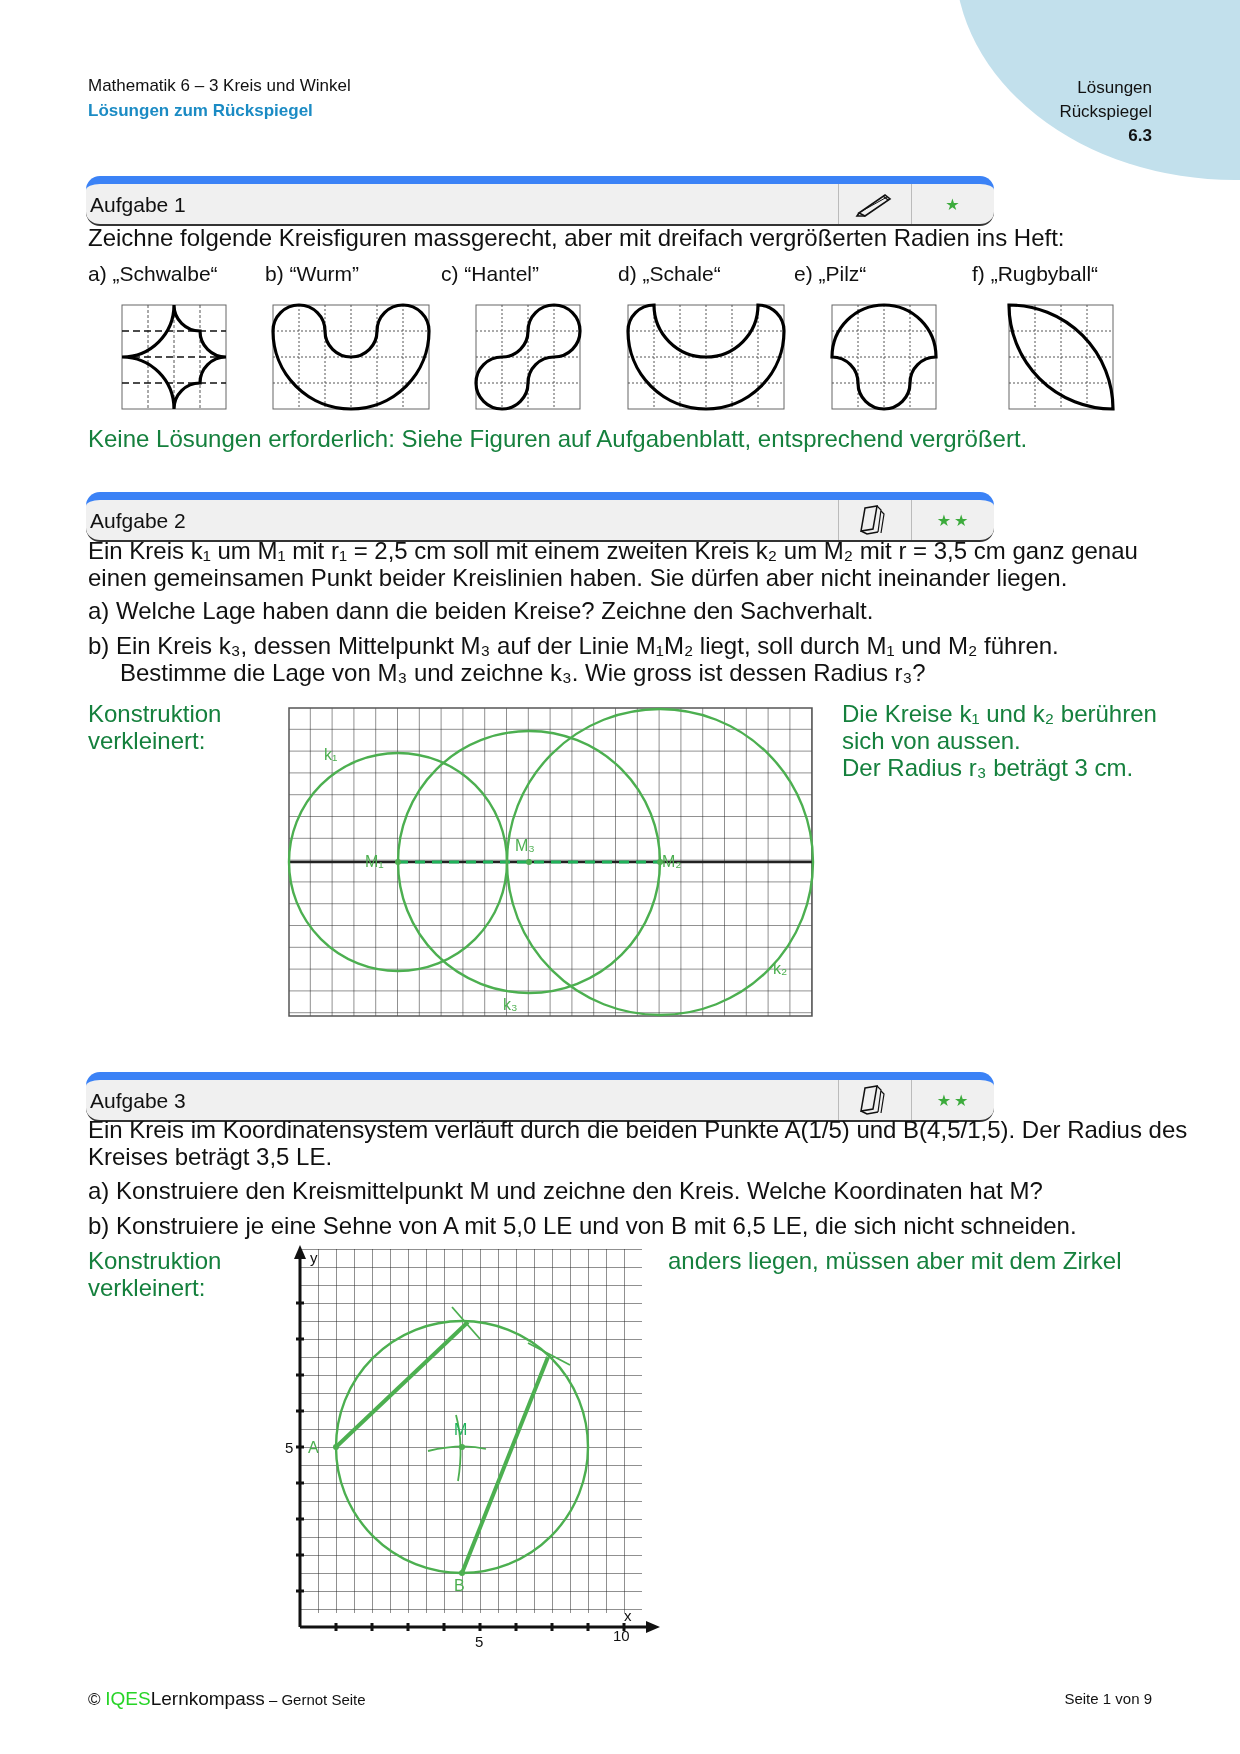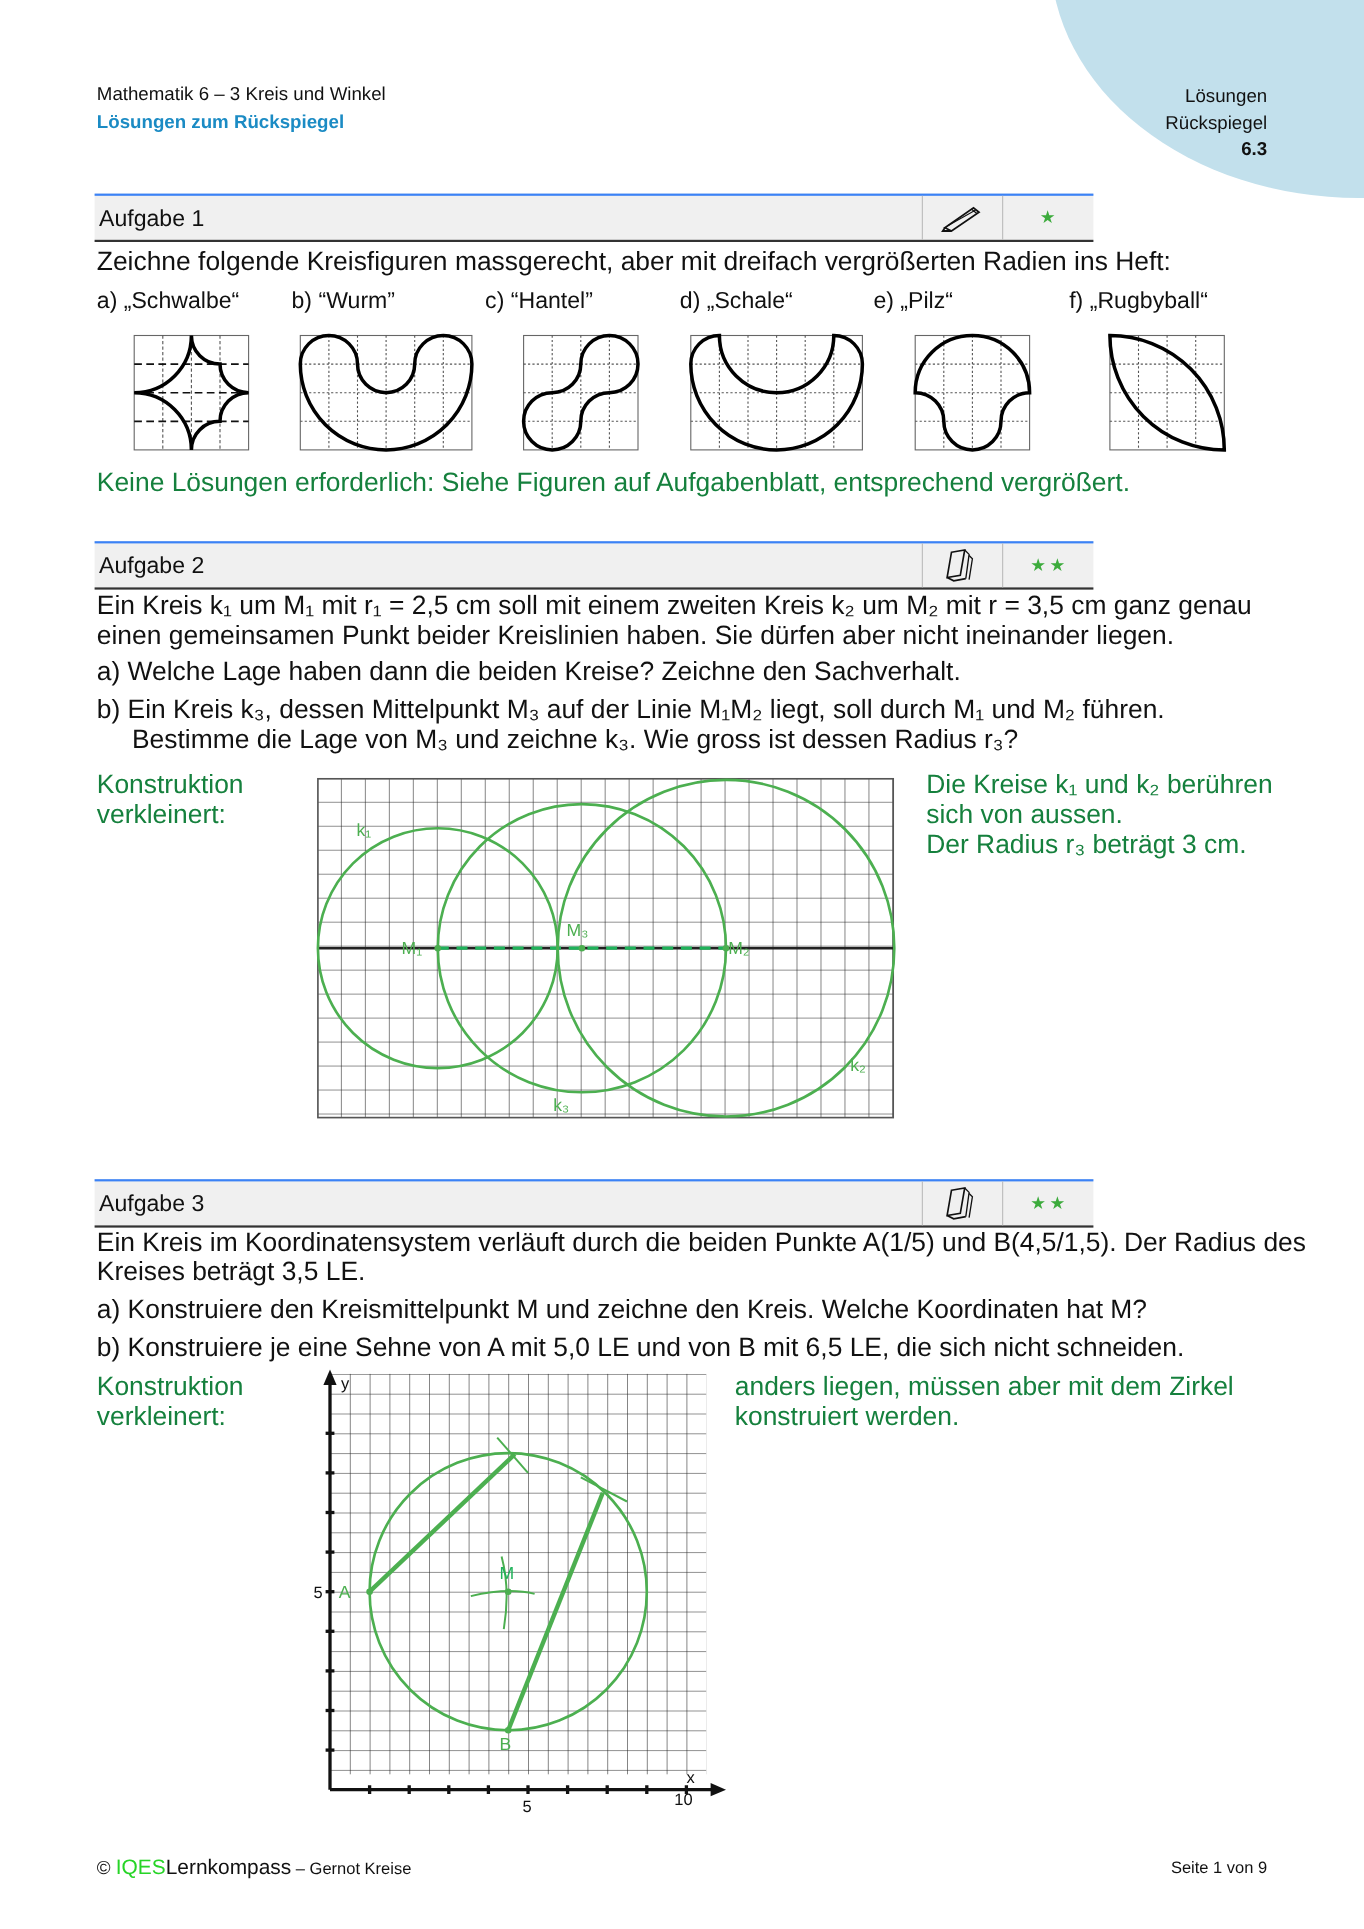--- a/index.html
+++ b/index.html
@@ -3,21 +3,21 @@
 <meta charset="utf-8">
 <style>
   html, body { margin:0; padding:0; }
   body { width:1240px; height:1754px; position:relative; background:#fff; font-family:"Liberation Sans", sans-serif; color:#111; overflow:hidden; }
   .abs { position:absolute; }
   .blob { position:absolute; left:955px; top:-260px; width:560px; height:440px; background:#c2e0ec; border-radius:50%; }
   .hdr-title { left:88px; top:76px; font-size:17px; }
   .hdr-sub { left:88px; top:101px; font-size:17px; font-weight:bold; color:#1b8bc4; }
   .hdr-right { right:88px; top:76px; text-align:right; font-size:17px; line-height:24px; }
   .hdr-right .num { font-weight:bold; }
-  .task-bar { position:absolute; left:86px; width:908px; height:40px; background:#f0f0f0; border-top:2px solid #3b82f6; border-bottom:2px solid #333; }
+  .task-bar { position:absolute; left:86px; width:908px; height:40px; background:#f0f0f0; border-top:8px solid #3b82f6; border-bottom:2px solid #333;border-radius:14px; }
   .task-bar .label { position:absolute; left:4px; top:9px; font-size:21px; }
   .task-bar .icon-cell { position:absolute; right:82px; top:0; width:72px; height:40px; border-left:1px solid #bbb; border-right:1px solid #bbb; display:flex; align-items:center; justify-content:center; }
   .task-bar .stars { position:absolute; right:0; top:0; width:80px; height:40px; display:flex; align-items:center; justify-content:center; color:#3cab3c; font-size:16px; letter-spacing:3px; }
   .txt { position:absolute; font-size:24px; line-height:27px; }
   .green { color:#15803d; }
   .fig-labels { position:absolute; left:88px; top:262px; width:1060px; font-size:21px; }
   .fig-labels span { position:absolute; white-space:nowrap; }
   svg { position:absolute; overflow:visible; }
   .footer-left { left:88px; top:1688px; font-size:17px; }
   .footer-left .iqes { color:#27d427; }
@@ -226,20 +226,19 @@
   <text x="184" y="190" fill="#1fb25a" font-size="16" font-family="Liberation Sans, sans-serif">M</text>
   <text x="40" y="18" fill="#111" font-size="15" font-family="Liberation Sans, sans-serif">y</text>
   <text x="354" y="376" fill="#111" font-size="15" font-family="Liberation Sans, sans-serif">x</text>
   <text x="205" y="402" fill="#111" font-size="15" font-family="Liberation Sans, sans-serif">5</text>
   <text x="343" y="396" fill="#111" font-size="15" font-family="Liberation Sans, sans-serif">10</text>
   <text x="15" y="208" fill="#111" font-size="15" font-family="Liberation Sans, sans-serif">5</text>
 </svg>
 
 <div class="txt green" style="left:668px;top:1247px;">
   <div>anders liegen, müssen aber mit dem Zirkel</div>
-  <div>konstruiert werden.</div>
 </div>
 
 <div class="abs footer-left">
   <span>©</span>
-  <span class="brand"><span class="iqes">IQES</span><span>Lernkompass</span></span><span class="author"> – Gernot Kreise</span>
+  <span class="brand"><span class="iqes">IQES</span><span>Lernkompass</span></span><span class="author"> – Gernot Seite</span>
 </div>
 <div class="abs footer-right">Seite 1 von 9</div>
 
 </body></html>

